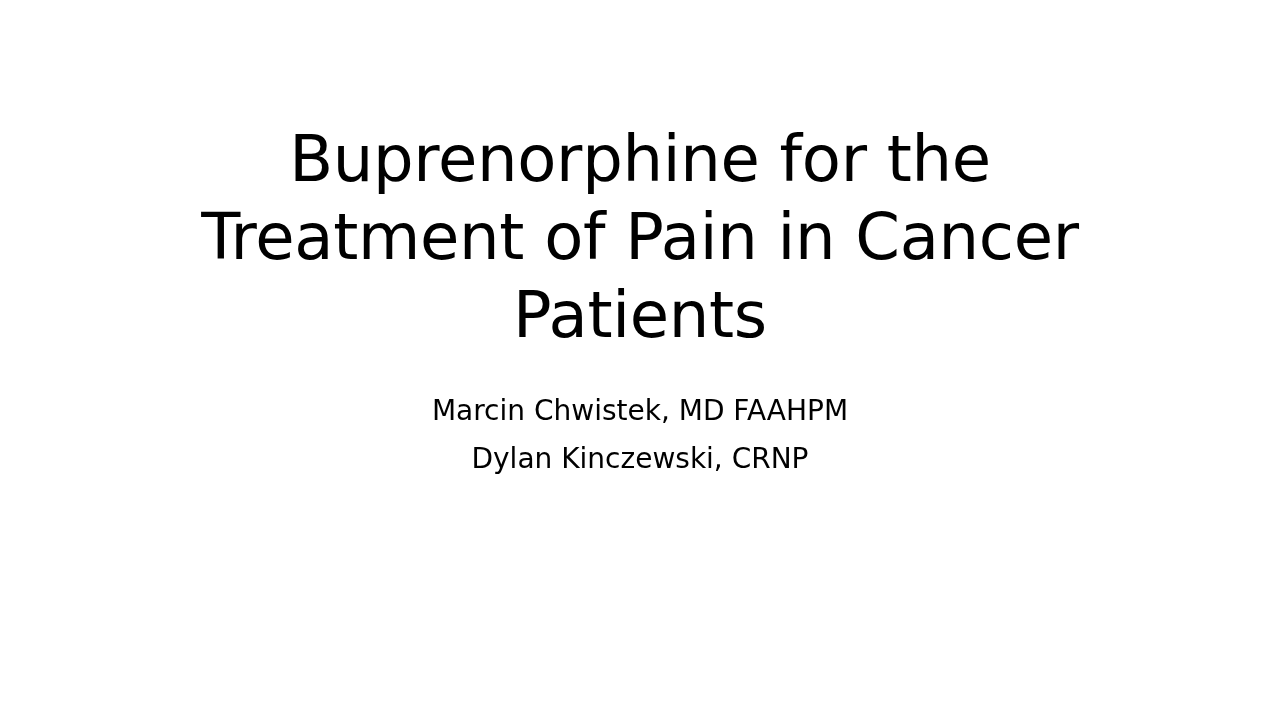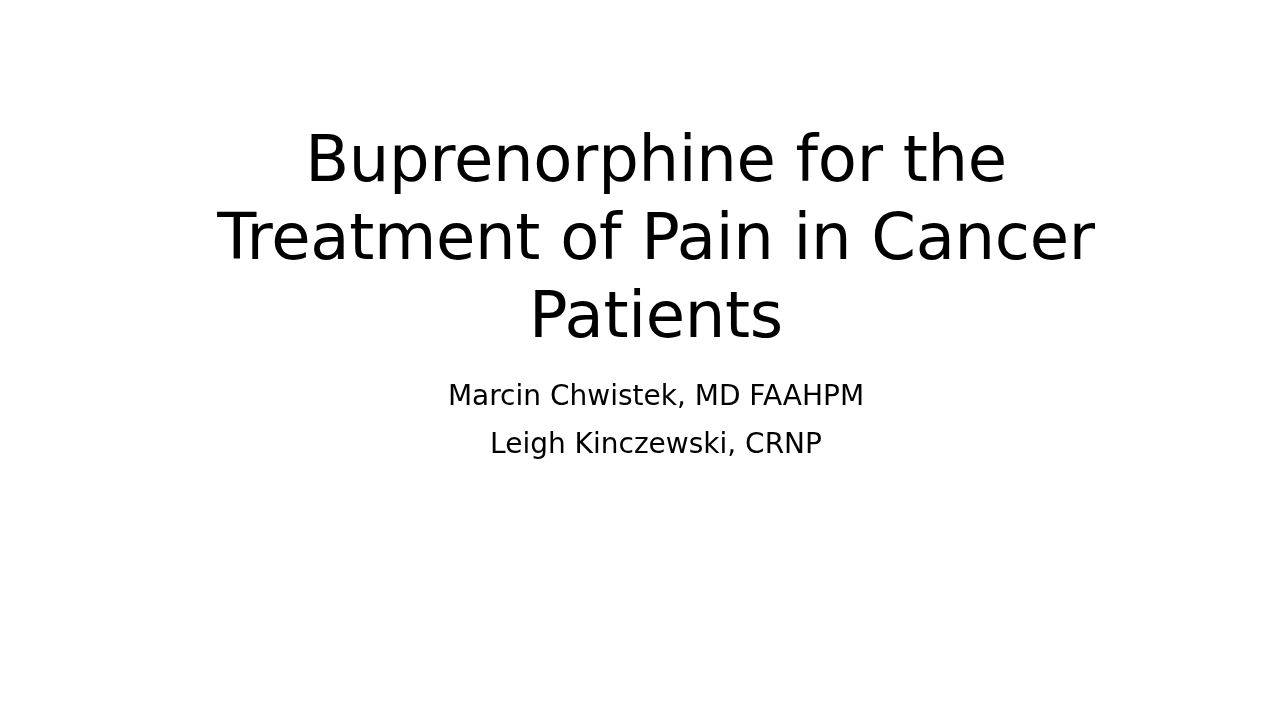--- a/index.html
+++ b/index.html
@@ -12,42 +12,41 @@
     background: #ffffff;
     font-family: "DejaVu Sans", sans-serif;
     overflow: hidden;
   }
   .slide {
     position: relative;
     width: 1129px;
     height: 720px;
     background: #ffffff;
     box-sizing: border-box;
-    margin-left: 16px;
   }
   .title-block {
     position: absolute;
     left: 128px;
     top: 120px;
     width: 1024px;
     text-align: center;
   }
   .slide-title {
     font-family: "DejaVu Sans", sans-serif;
     font-size: 64px;
     font-weight: 400;
     line-height: 1.22;
     color: #000000;
     margin: 0;
     letter-spacing: -0.3px;
   }
   .subtitle-block {
     position: absolute;
     left: 128px;
-    top: 372px;
+    top: 387px;
     width: 1024px;
     text-align: center;
   }
   .subtitle-line {
     font-family: "DejaVu Sans", sans-serif;
     font-size: 28px;
     font-weight: 400;
     line-height: 1.72;
     color: #000000;
     margin: 0;
@@ -57,16 +56,16 @@
 <body>
 
 <div class="slide">
 
   <div class="title-block">
     <h1 class="slide-title">Buprenorphine for the Treatment of Pain in Cancer Patients</h1>
   </div>
 
   <div class="subtitle-block">
     <p class="subtitle-line">Marcin Chwistek, MD FAAHPM</p>
-    <p class="subtitle-line">Leigh Kinczewski, CRNP</p>
+    <p class="subtitle-line">Dylan Kinczewski, CRNP</p>
   </div>
 
 </div>
 
 </body></html>

